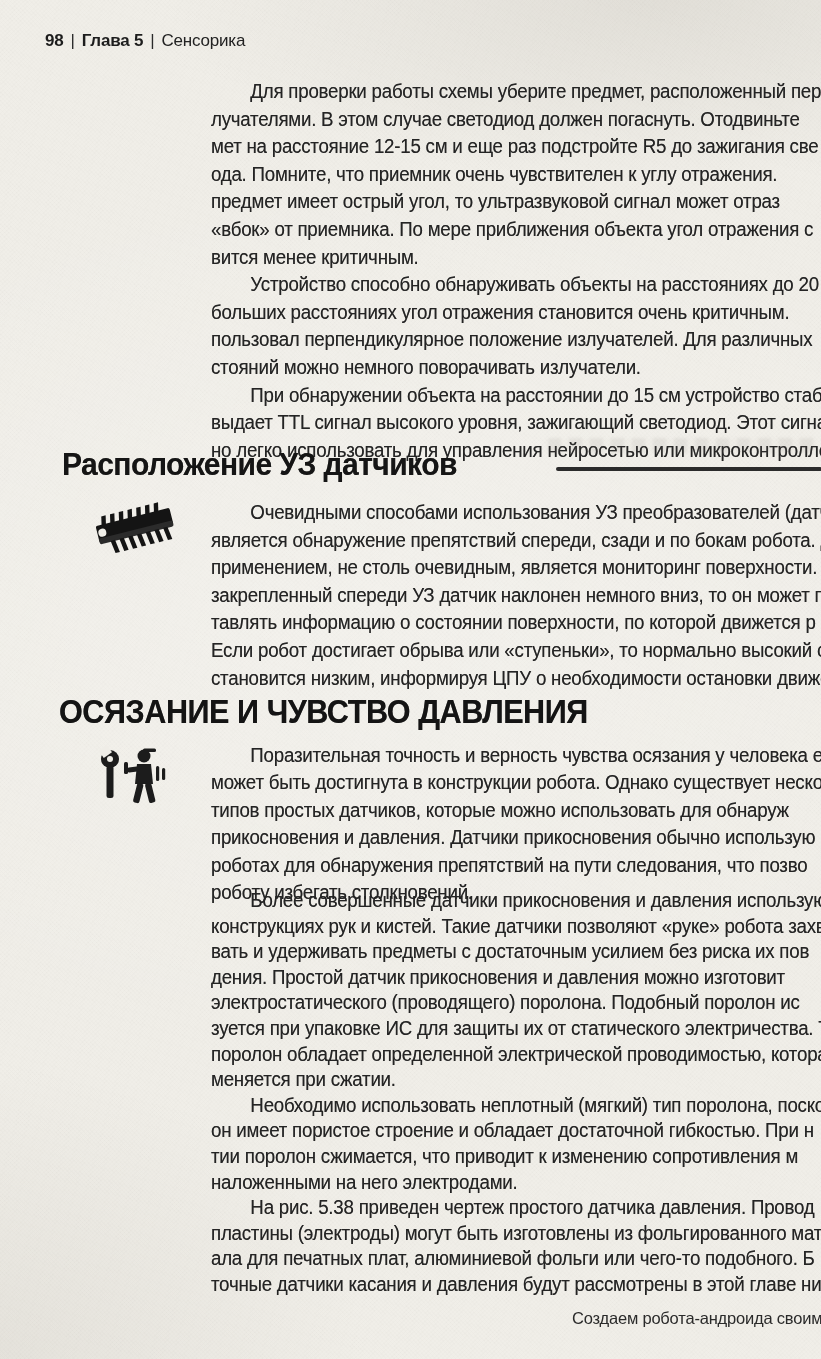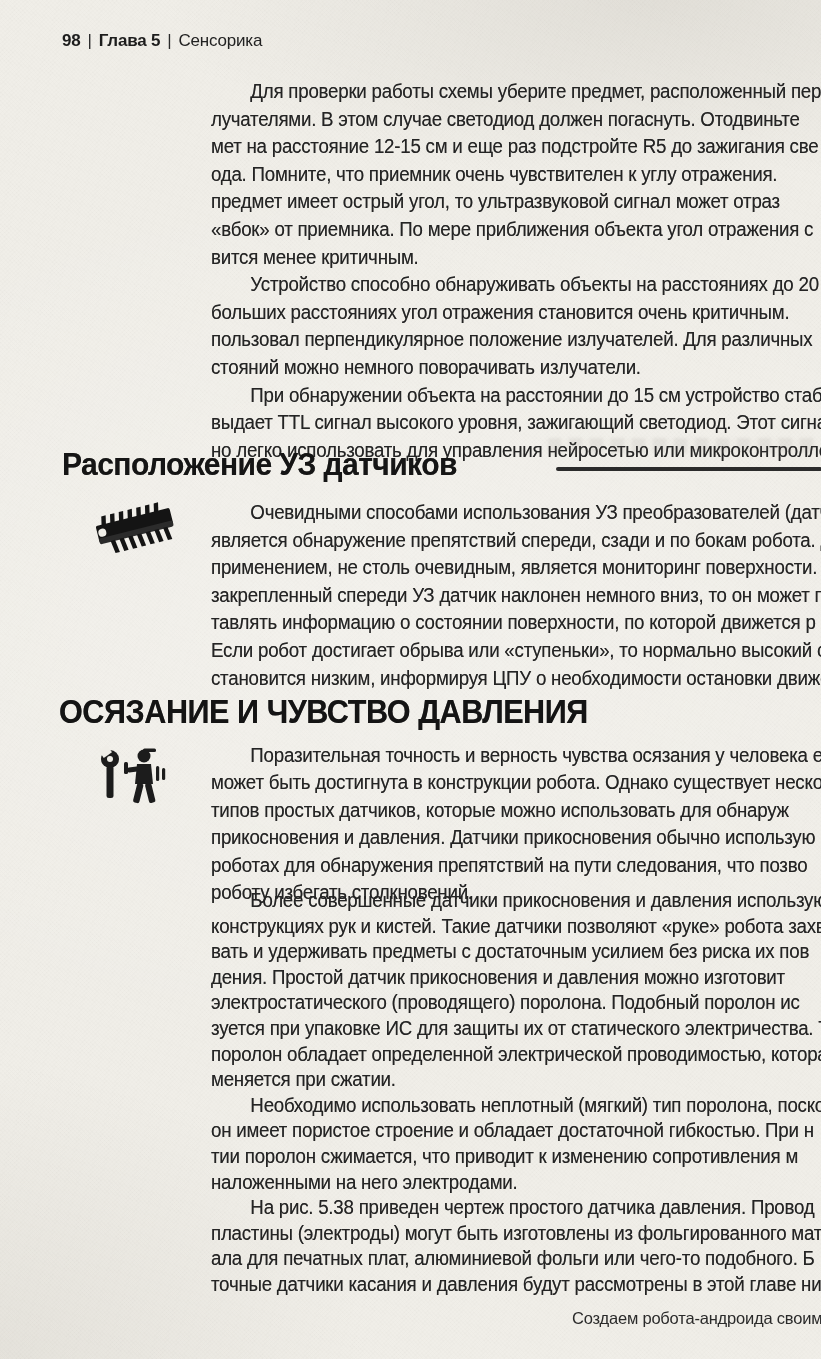--- a/index.html
+++ b/index.html
@@ -13,21 +13,21 @@
     background:
       radial-gradient(ellipse 700px 260px at 80% 0%, rgba(173,168,158,.22), transparent 70%),
       radial-gradient(ellipse 900px 600px at 45% 45%, rgba(255,255,255,.20), transparent 75%),
       radial-gradient(ellipse 520px 420px at 0% 100%, rgba(168,163,152,.16), transparent 70%),
       repeating-linear-gradient(47deg, rgba(60,55,45,.012) 0 1px, transparent 1px 3px),
       repeating-linear-gradient(-43deg, rgba(60,55,45,.012) 0 1px, transparent 1px 3px);
   }
 
   
   .page-header{
-    position:absolute;left:62px;top:31px;font-size:17px;font-weight:700;
+    position:absolute;left:45px;top:31px;font-size:17px;font-weight:700;
     letter-spacing:-.2px;color:#1d1d1d;white-space:nowrap;
   }
   .page-header .sep{font-weight:400;padding:0 7px;color:#2a2a2a;}
   .page-header .section{font-weight:400;color:#222;}
 
   
   .text-block{position:absolute;left:211px;}
   .para{margin:0;}
   .line{
     white-space:nowrap;font-size:19.5px;letter-spacing:-.25px;

